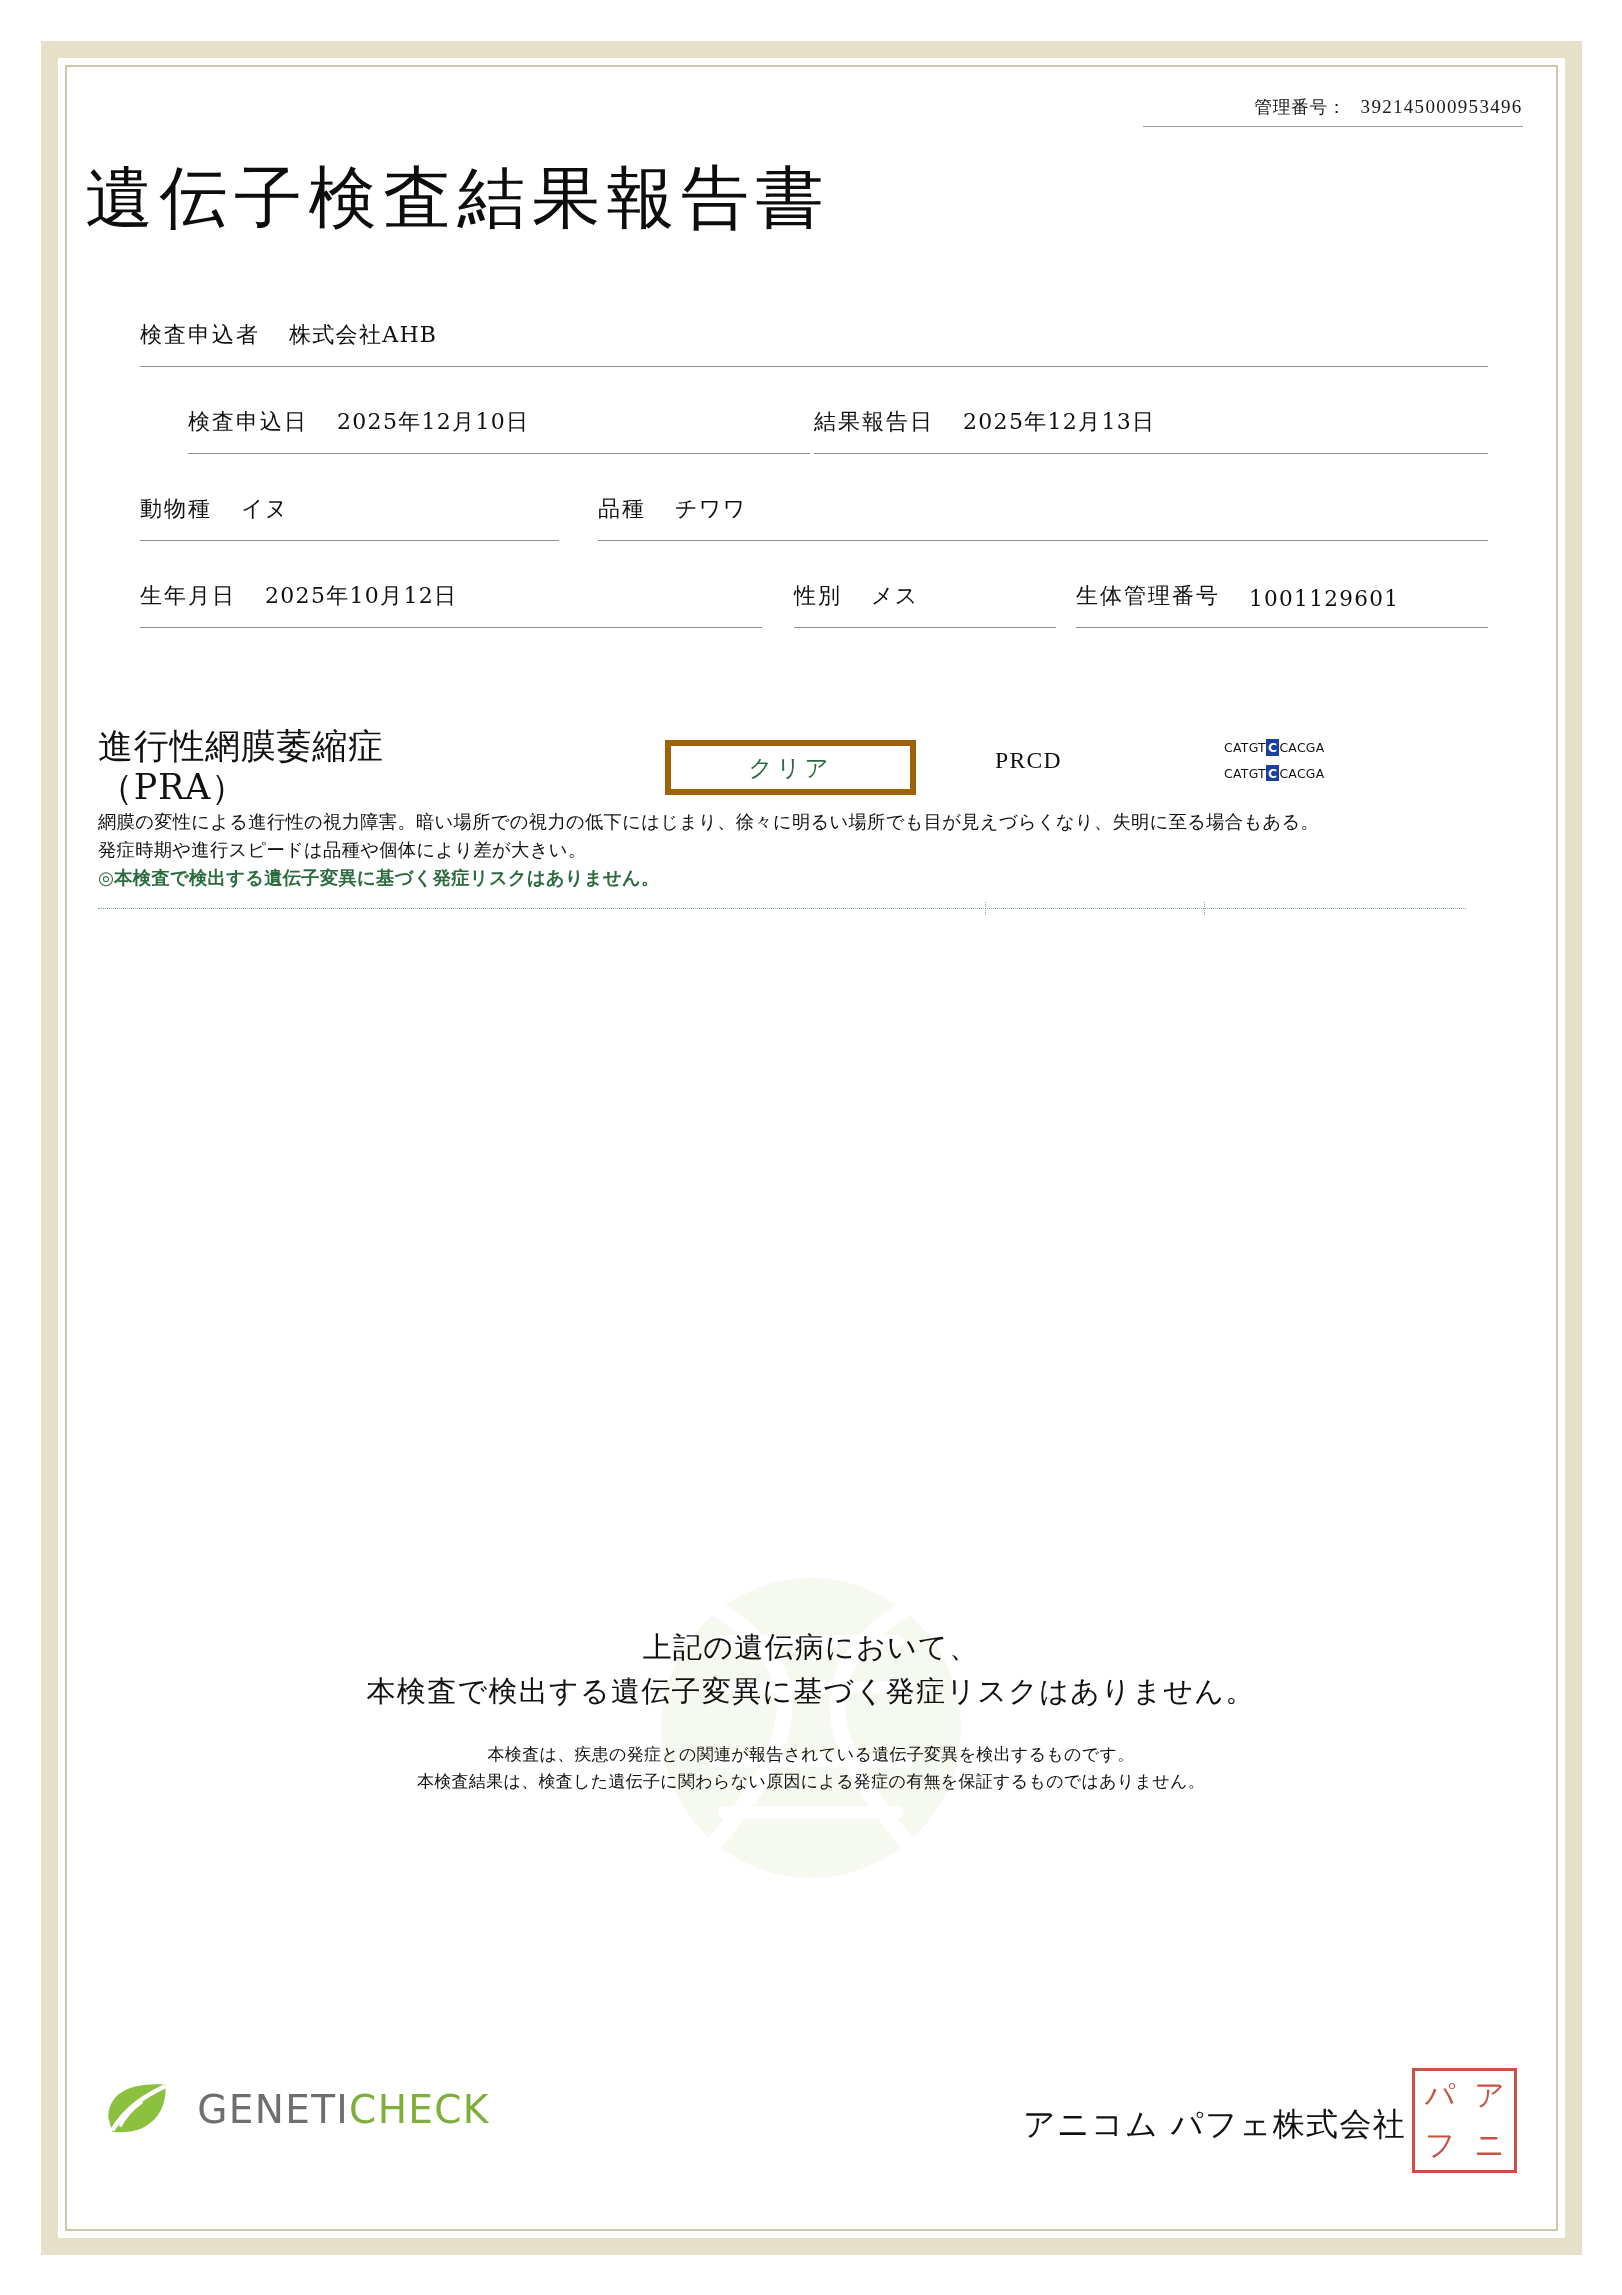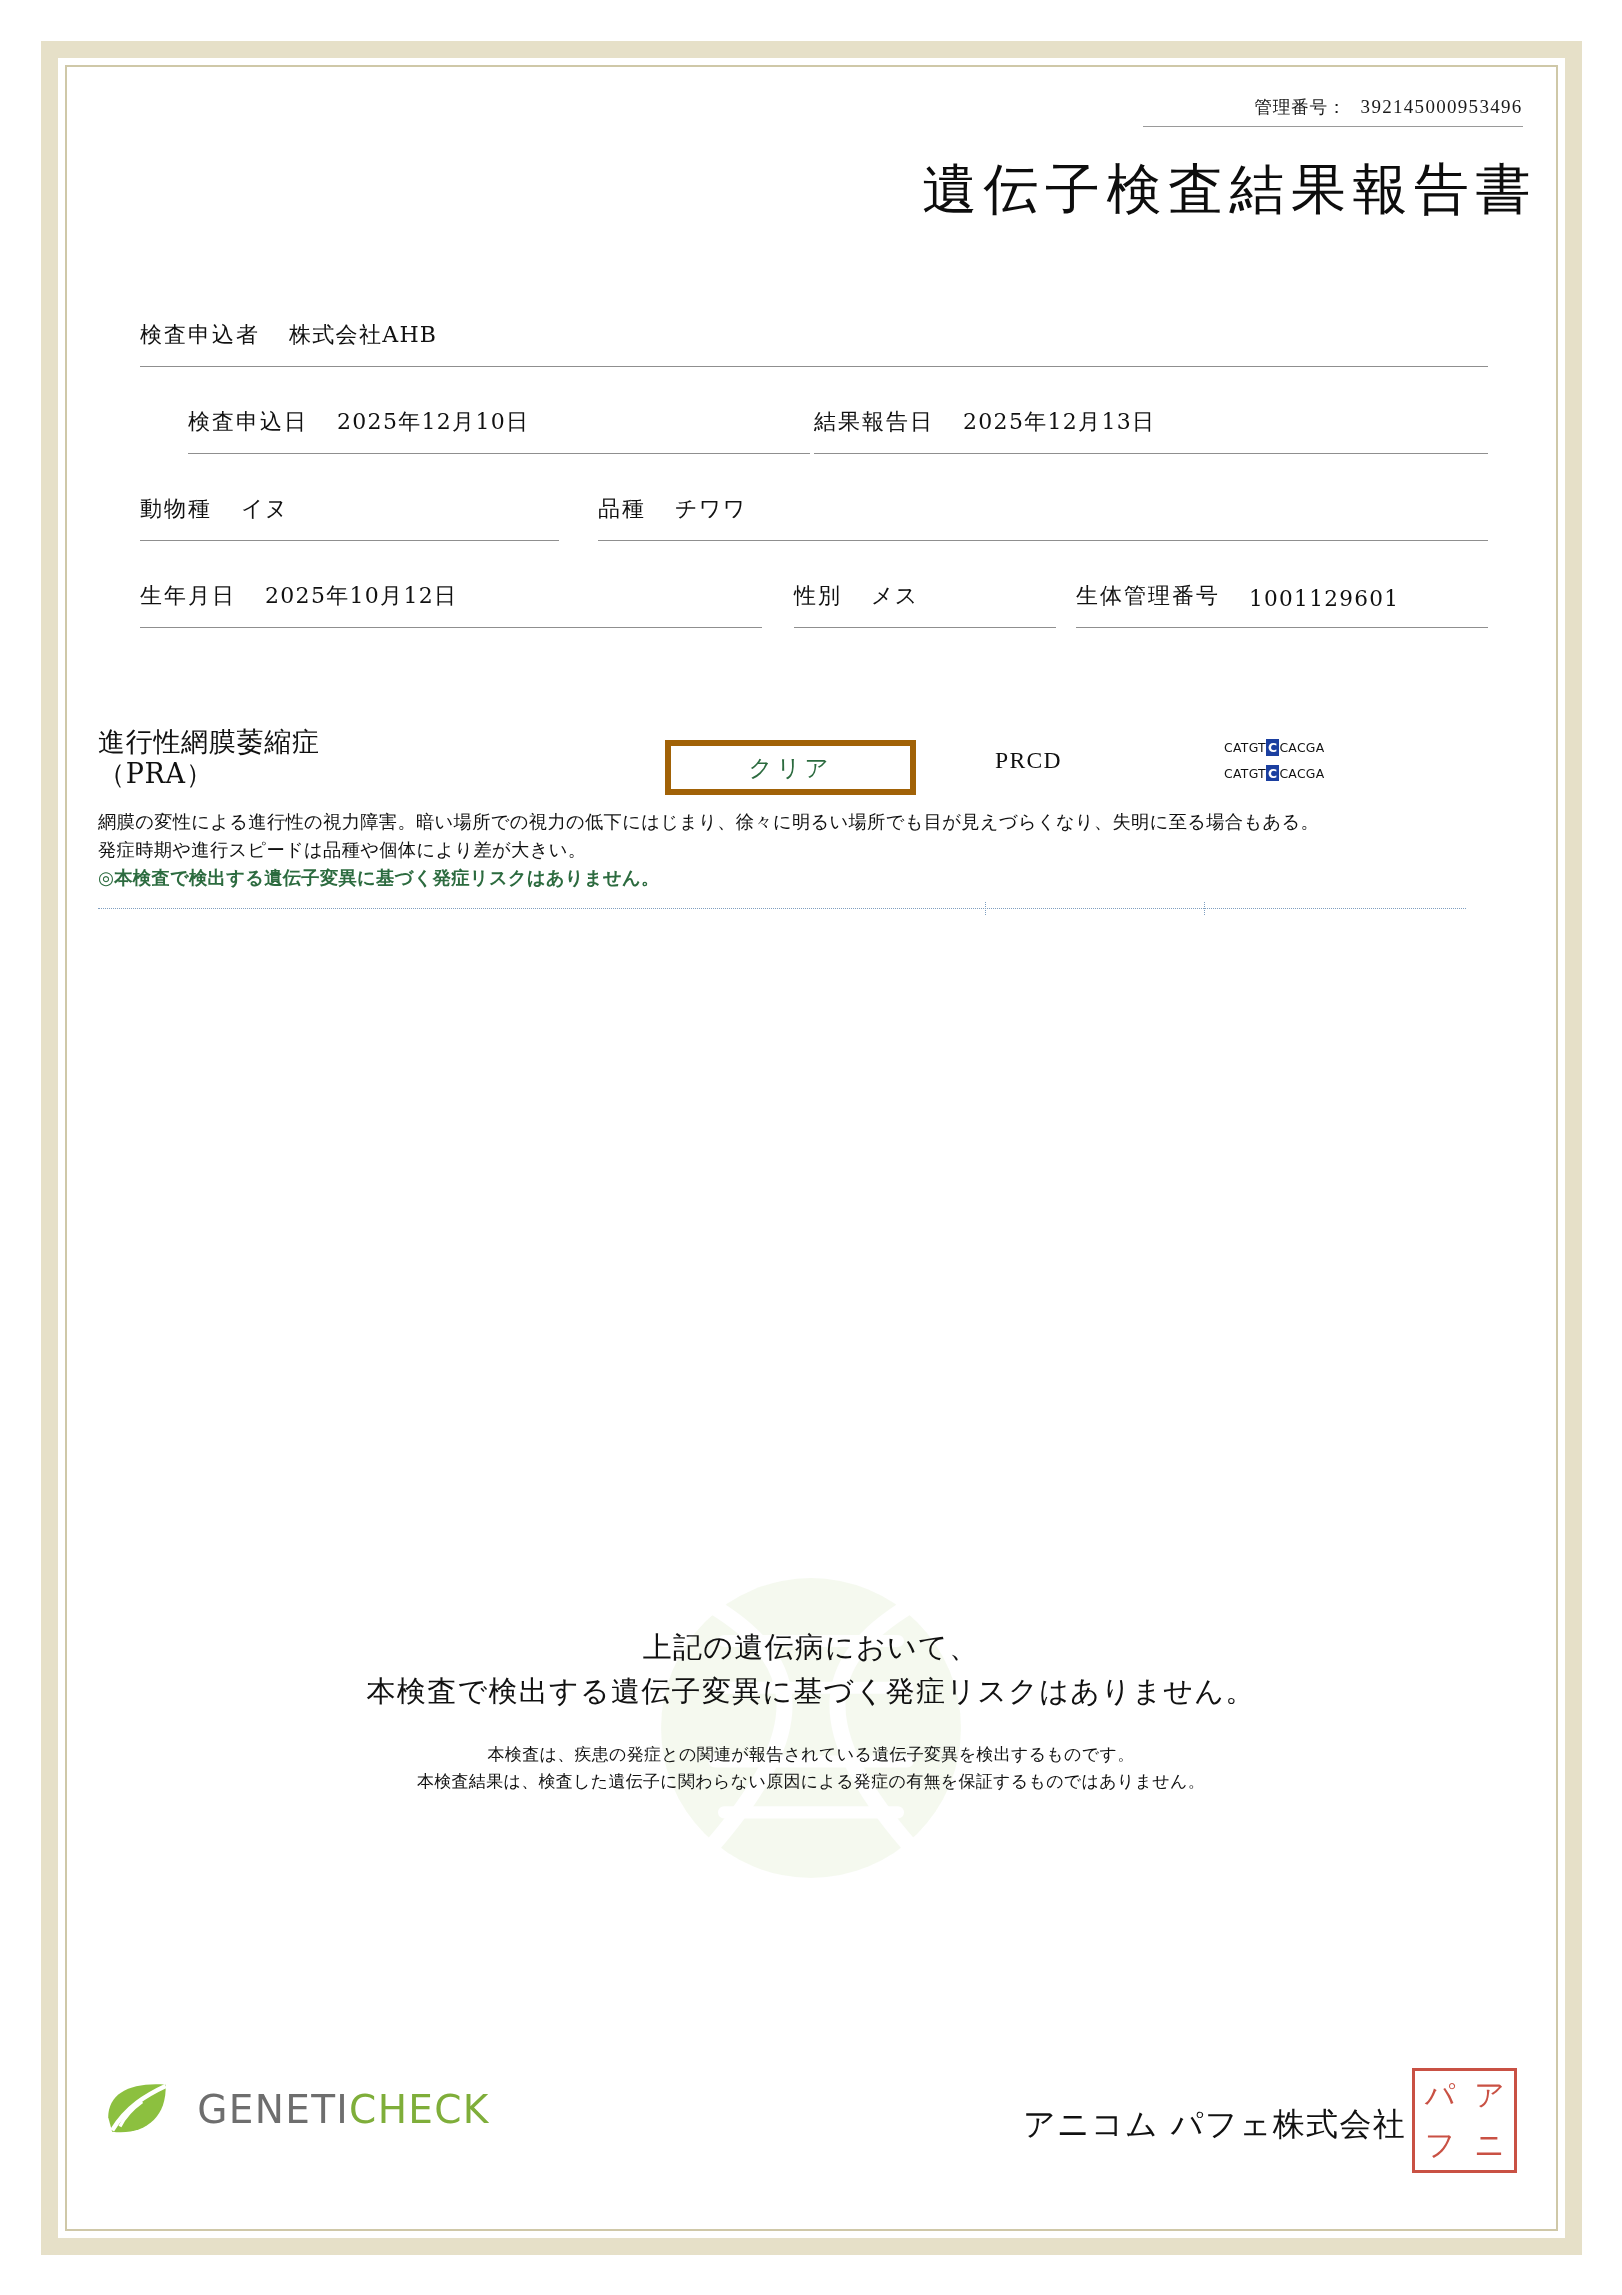--- a/index.html
+++ b/index.html
@@ -69,22 +69,22 @@
     letter-spacing: 1.3px;
     color: #1a1a1a;
     margin-left: 11.8px;
   }
 
   
   .doc-title {
     position: absolute;
     left: 0; top: 71px;
     width: 1452px;
-    text-align: right;
-    font-size: 55px;
+    text-align: left;
+    font-size: 68px;
     letter-spacing: 6.5px;
     font-weight: 500;
     color: #0d0d0d;
     font-family: Liberation Serif, serif;
   }
 
   
   .info {
     position: absolute;
     left: 55px;
@@ -146,21 +146,21 @@
 
   .res-body {
     position: relative;
     height: 79px;
     margin-top: 15.7px;
   }
   .disease-name {
     position: absolute;
     left: 13px;
     top: 0;
-    font-size: 27px;
+    font-size: 35px;
     line-height: 1.18;
     letter-spacing: 0.7px;
     color: #111;
     font-family: "DejaVu Serif", serif;
   }
   .judgement {
     position: absolute;
     left: 580px;
     top: 14.4px;
     width: 239px;

